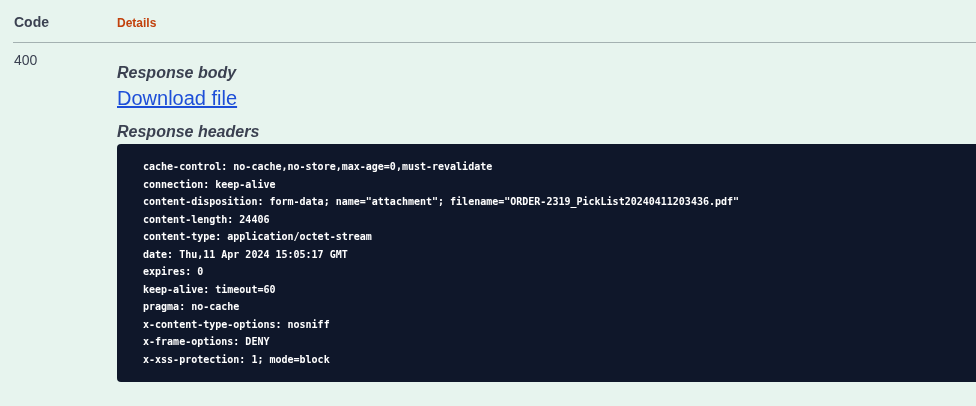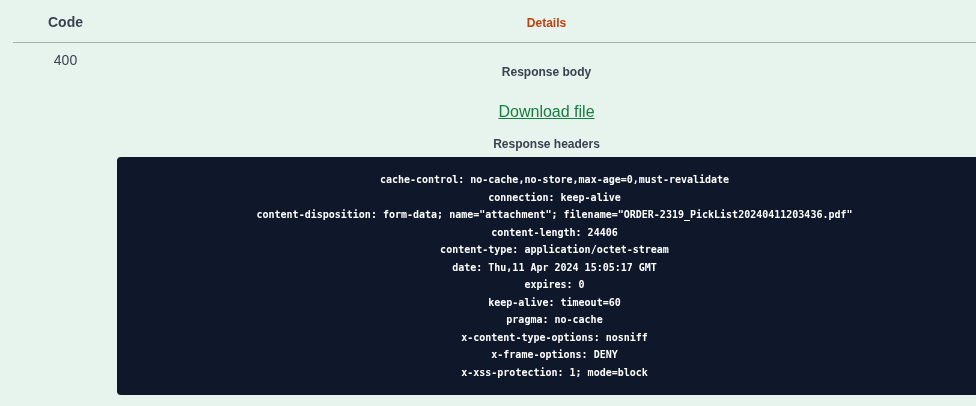--- a/index.html
+++ b/index.html
@@ -6,21 +6,20 @@
   html, body {
     width: 976px;
     height: 406px;
     overflow: hidden;
     background: #e7f4ee;
     font-family: "Liberation Sans", sans-serif;
   }
   .responses-table {
     width: 100%;
     height: 100%;
-    text-align: center;
   }
   .responses-header {
     display: flex;
     padding: 14px 0 12px 14px;
   }
   .col-code-header {
     width: 103px;
     flex: 0 0 103px;
     font-size: 14px;
     font-weight: 700;
@@ -49,32 +48,33 @@
     flex: 0 0 103px;
     font-size: 14px;
     color: #3b4151;
     padding-top: 9px;
   }
   .col-description {
     flex: 1;
     min-width: 0;
   }
   .section-label {
-    font-size: 12px;
+    font-size: 16px;
     font-weight: 700;
     color: #3b4151;
     line-height: 15px;
+    font-style: italic;
   }
   .label-body { margin-top: 22px; }
   .label-headers { margin-top: 15px; }
   .download-link {
     display: inline-block;
-    margin-top: 21px;
-    font-size: 16px;
-    color: #15803d;
+    margin-top: 8px;
+    font-size: 20px;
+    color: #1d4ed8;
     text-decoration: underline;
     cursor: pointer;
     line-height: 21px;
   }
   .headers-block {
     margin-top: 5px;
     background: #0f172a;
     border-radius: 4px 0 0 4px;
     padding: 14px 10px 14px 20px;
     color: #ffffff;

